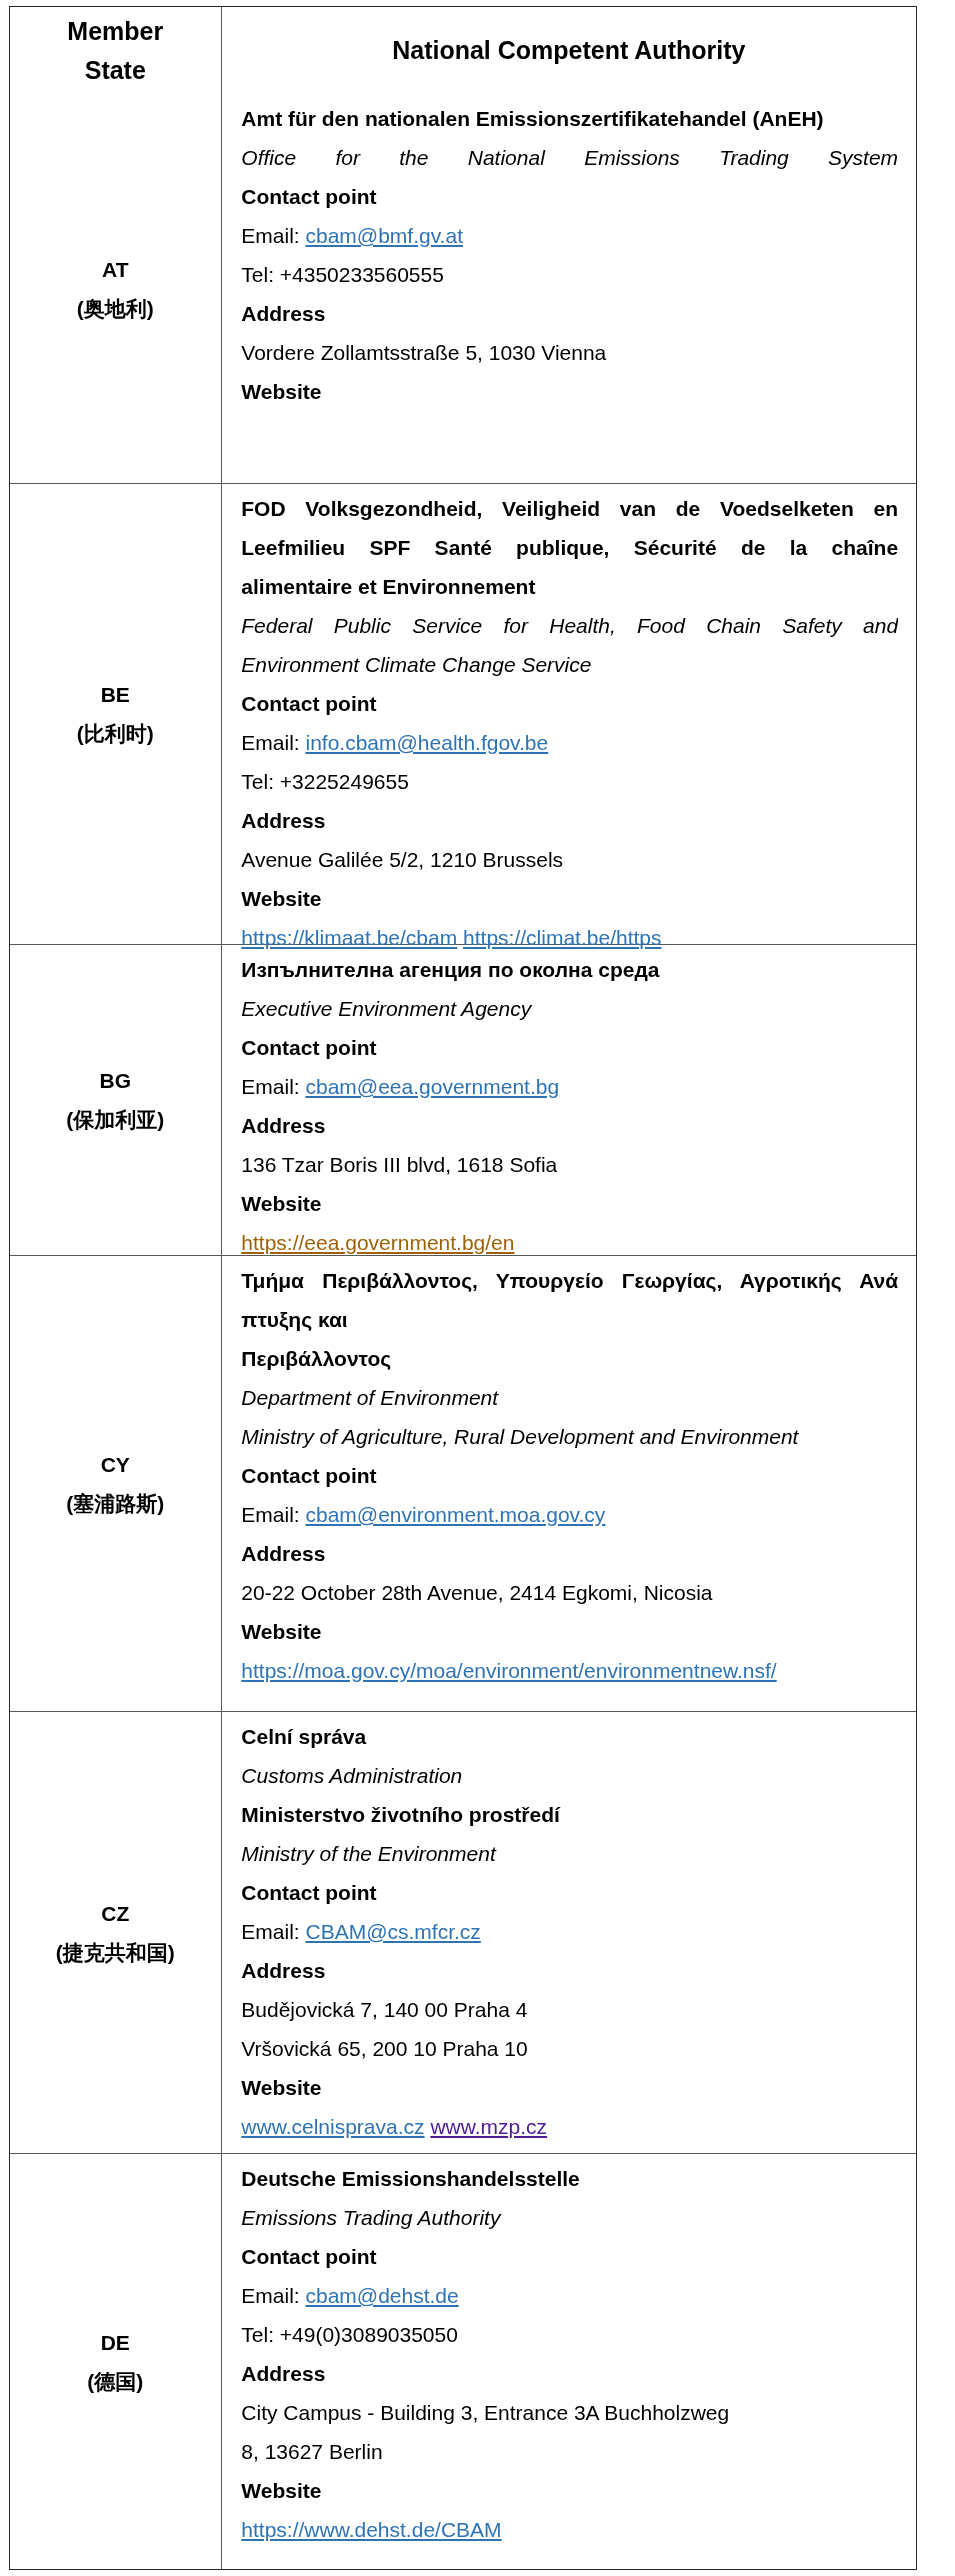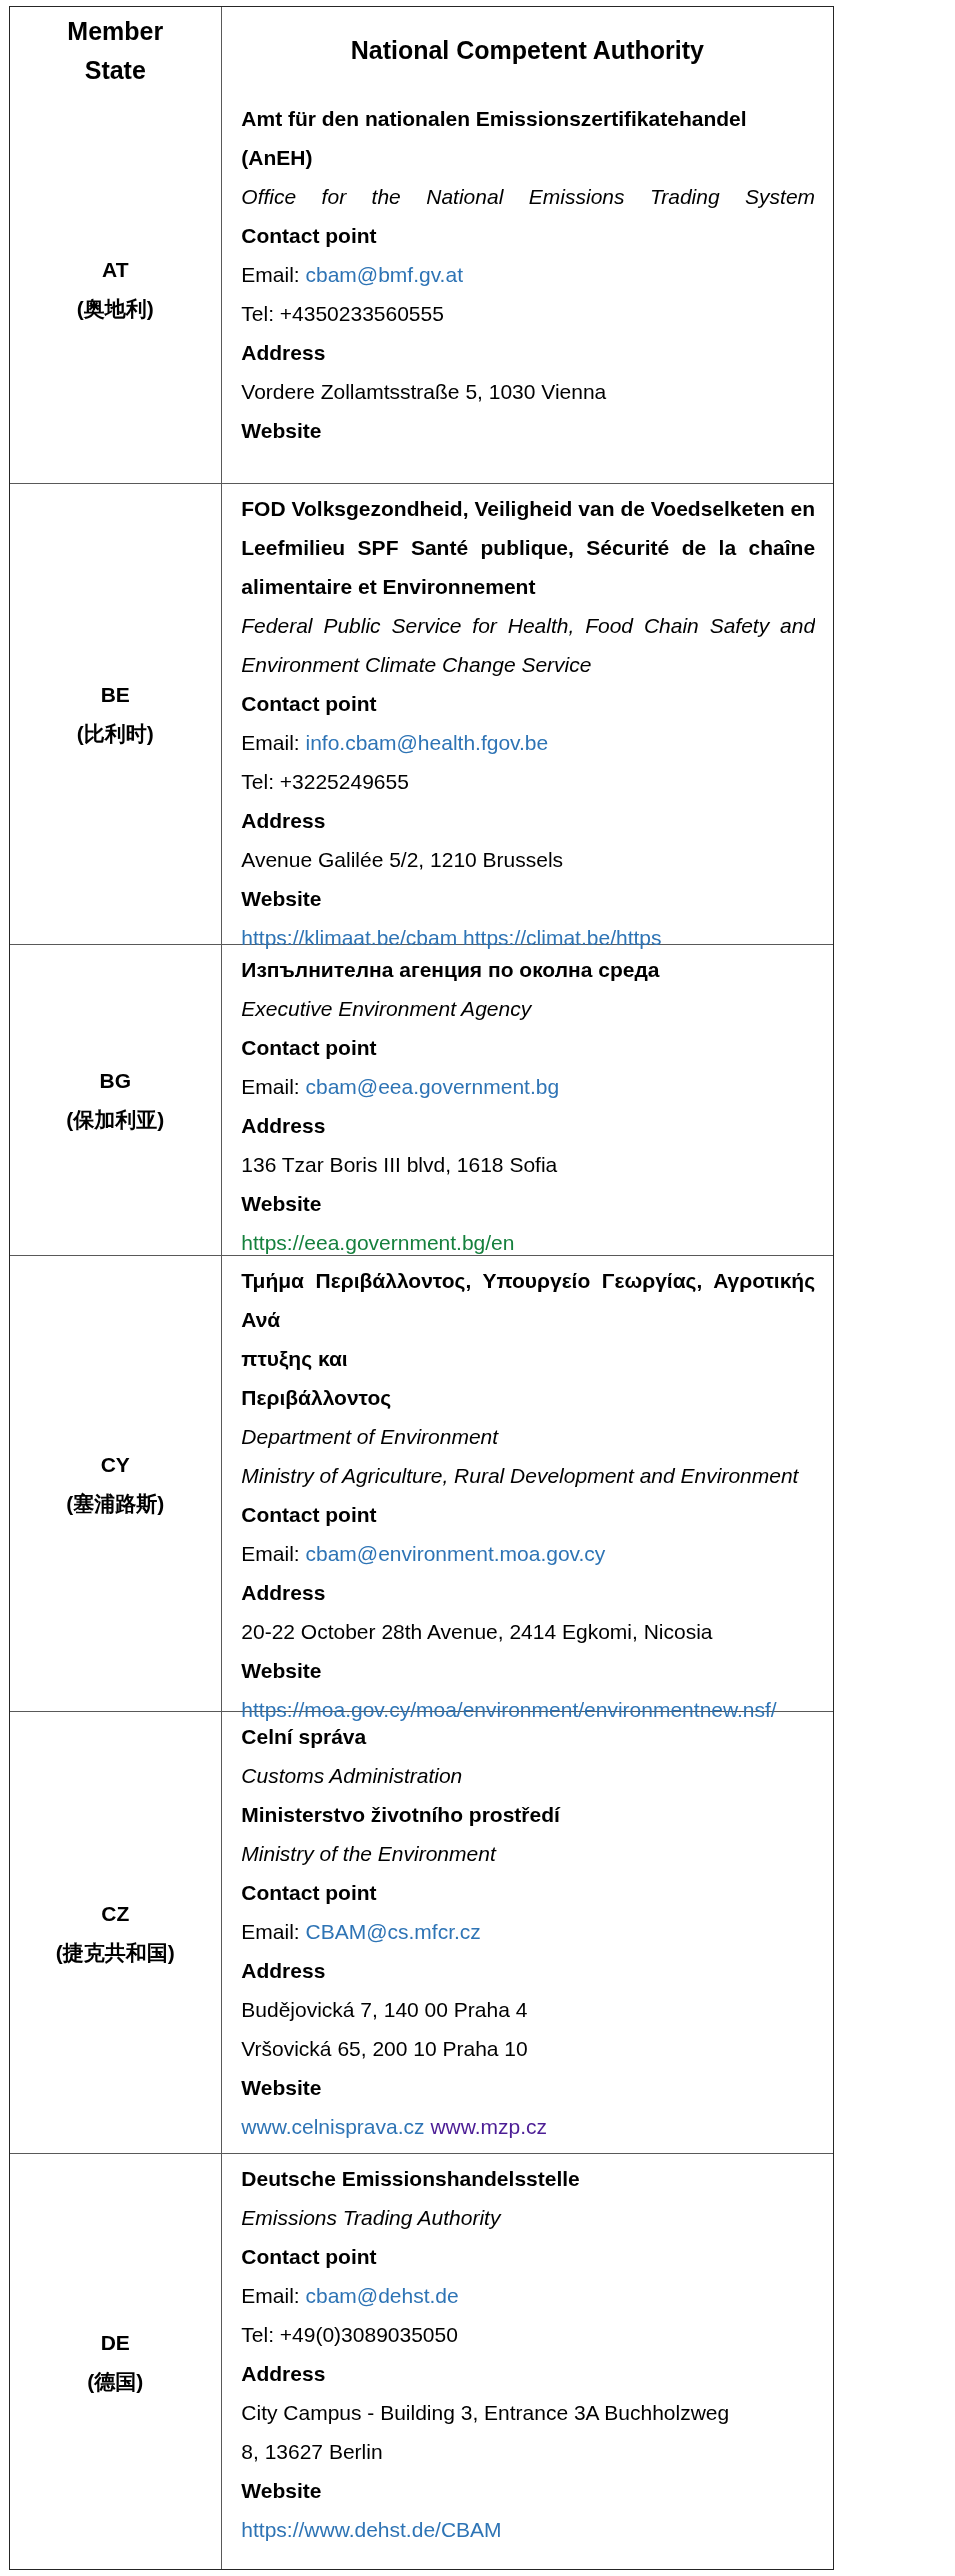--- a/index.html
+++ b/index.html
@@ -3,21 +3,21 @@
 <meta charset="utf-8">
 <style>
   html,body{margin:0;padding:0;}
   body{
     width:956px;height:2576px;
     background:#ffffff;color:#000000;
     font-family:"Liberation Sans", sans-serif;
     position:relative;
   }
   .nca-table{
-    position:absolute;left:8.8px;top:6.2px;width:825px;
+    position:absolute;left:8.8px;top:6.2px;width:908px;
     border:1.8px solid #262626;
     box-sizing:border-box;
     background:#ffffff;
   }
   .row{display:flex;border-top:1.8px solid #595959;}
   .row:first-child{border-top:none;}
   .cell-member{
     flex:0 0 212px;width:212px;
     border-right:1.8px solid #595959;
     display:flex;flex-direction:column;
@@ -31,21 +31,21 @@
   .cell-auth{
     flex:1 1 auto;min-width:0;
     padding:4.4px 17.7px 0 19.5px;
     box-sizing:border-box;
   }
   .line{min-height:39px;line-height:39px;font-size:21px;overflow:hidden;}
   .just{text-align:justify;text-align-last:justify;}
   .b{font-weight:bold;}
   .i{font-style:italic;}
   .n{}
-  .lnk{cursor:pointer;}
+  .lnk{text-decoration:underline;cursor:pointer;}
   
   .row-header{height:87px;}
   .row-header .cell-member{
     font-weight:bold;font-size:25px;line-height:39px;
     white-space:pre-line;
     justify-content:center;
   }
   .hdr-auth{
     flex:1 1 auto;
     display:flex;align-items:center;justify-content:center;
@@ -106,21 +106,21 @@
           <div class="member-cn">(保加利亚)</div>
         </div>
         <div class="cell-auth">
           <div class="line"><span class="b">Изпълнителна агенция по околна среда</span></div>
           <div class="line"><span class="i">Executive Environment Agency</span></div>
           <div class="line"><span class="b">Contact point</span></div>
           <div class="line"><span class="n">Email: </span><a class="lnk" style="color: rgb(46, 116, 181);">cbam@eea.government.bg</a></div>
           <div class="line"><span class="b">Address</span></div>
           <div class="line"><span class="n">136 Tzar Boris III blvd, 1618 Sofia</span></div>
           <div class="line"><span class="b">Website</span></div>
-          <div class="line"><a class="lnk" style="color: #15803d; margin-top: 8px;">https://eea.government.bg/en</a></div>
+          <div class="line"><a class="lnk" style="color: #a16207; margin-top: 8px;">https://eea.government.bg/en</a></div>
         </div>
       </div>
       <div class="row" style="height: 455px;">
         <div class="cell-member">
           <div class="member-code">CY</div>
           <div class="member-cn">(塞浦路斯)</div>
         </div>
         <div class="cell-auth">
           <div class="line just"><span class="b">Τμήμα Περιβάλλοντος, Υπουργείο Γεωργίας, Αγροτικής Ανά</span></div>
           <div class="line"><span class="b">πτυξης και</span></div>

